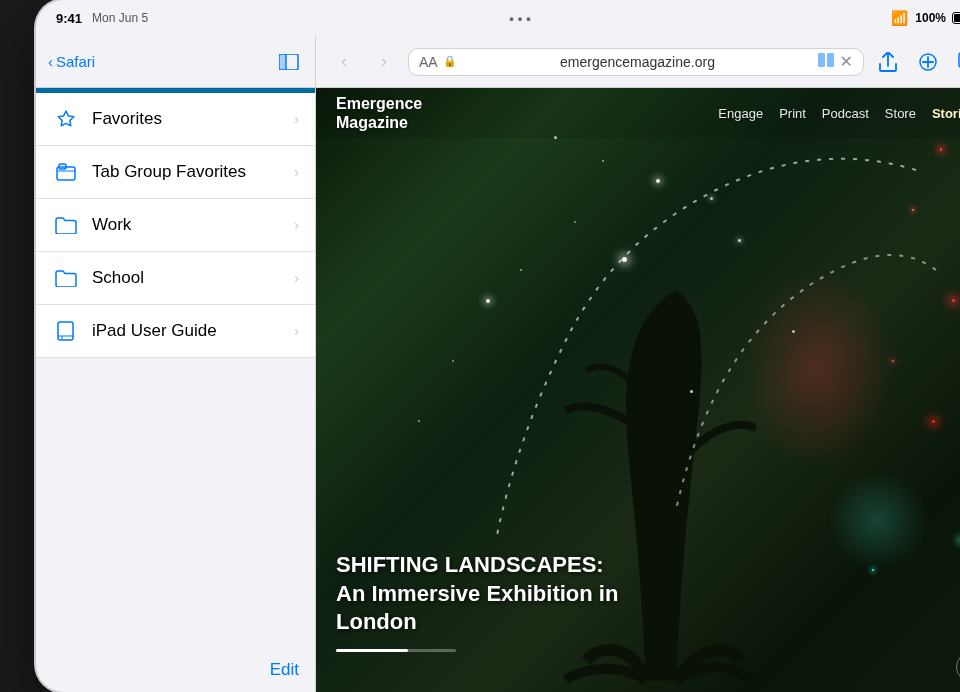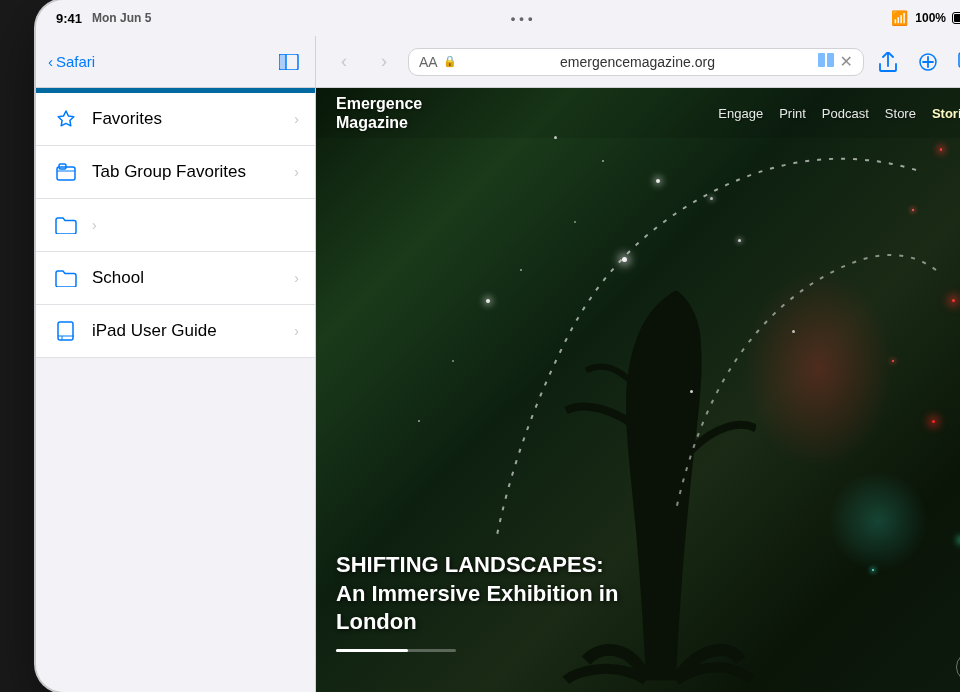--- a/index.html
+++ b/index.html
@@ -432,21 +432,21 @@
     }
   </style>
 </head>
 <body>
 
 <div class="ipad-frame">
 
   <div class="status-bar">
     <div class="status-bar-left">
       <span>9:41</span>
-      <span style="margin-left:6px; font-weight:700; font-size:12px; color:#555;">Mon Jun 5</span>
+      <span style="margin-left:6px; font-weight:400; font-size:12px; color:#555;">Mon Jun 5</span>
     </div>
     <div class="status-bar-center">
       <span>•</span>
         <span>•</span>
         <span>•</span>
     </div>
     <div class="status-bar-right">
       <span class="wifi-icon">📶</span>
       <span>100%</span>
       <div class="battery-box">
@@ -499,20 +499,21 @@
           <span class="bookmark-label">Tab Group Favorites</span>
           <span class="bookmark-chevron">›</span>
         </div>
 
         <div class="bookmark-item">
           <div class="bookmark-icon">
             <svg width="22" height="18" viewBox="0 0 22 18">
               <path d="M1 4a2 2 0 012-2h5l2 2.5h9a2 2 0 012 2V16a2 2 0 01-2 2H3a2 2 0 01-2-2V4z" fill="none" stroke="#007aff" stroke-width="1.5"></path>
             </svg>
           </div>
+          <span class="bookmark-label">Work</span>
           <span class="bookmark-chevron">›</span>
         </div>
 
         <div class="bookmark-item">
           <div class="bookmark-icon">
             <svg width="22" height="18" viewBox="0 0 22 18">
               <path d="M1 4a2 2 0 012-2h5l2 2.5h9a2 2 0 012 2V16a2 2 0 01-2 2H3a2 2 0 01-2-2V4z" fill="none" stroke="#007aff" stroke-width="1.5"></path>
             </svg>
           </div>
           <span class="bookmark-label">School</span>
@@ -526,20 +527,23 @@
               <path d="M1 15h16" stroke="#007aff" stroke-width="1"></path>
               <path d="M5 15v4" stroke="#007aff" stroke-width="1"></path>
             </svg>
           </div>
           <span class="bookmark-label">iPad User Guide</span>
           <span class="bookmark-chevron">›</span>
         </div>
 
       </div>
 
+      <div class="sidebar-footer">
+        <span class="edit-btn">Edit</span>
+      </div>
 
     </div>
 
     <div class="browser-area">
 
       <div class="browser-toolbar">
         <div class="nav-btn disabled">‹</div>
         <div class="nav-btn disabled">›</div>
 
         <div class="address-bar">

